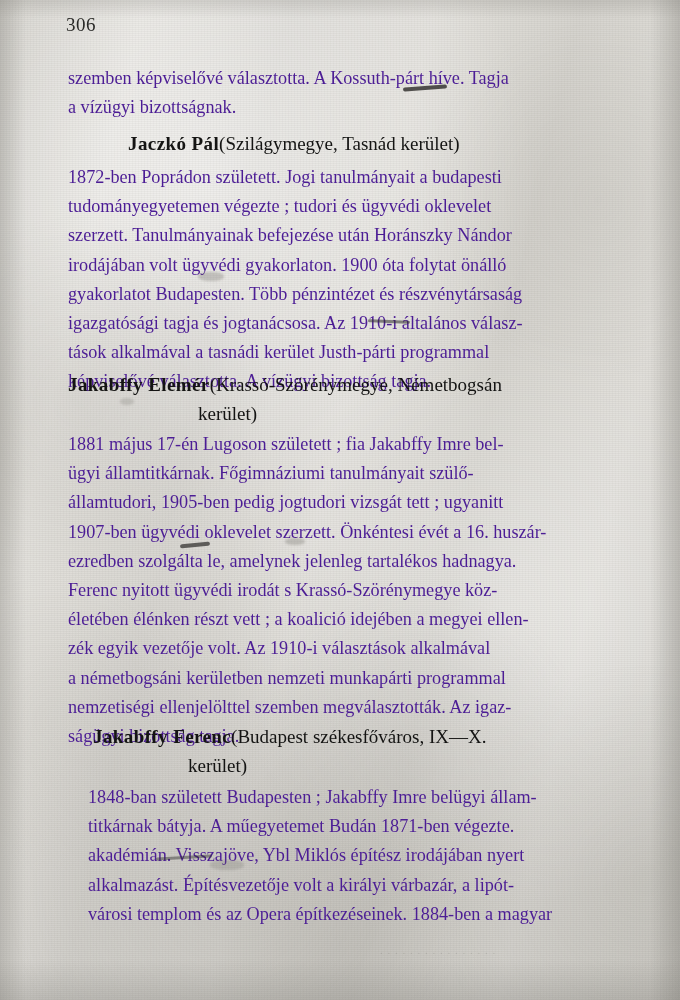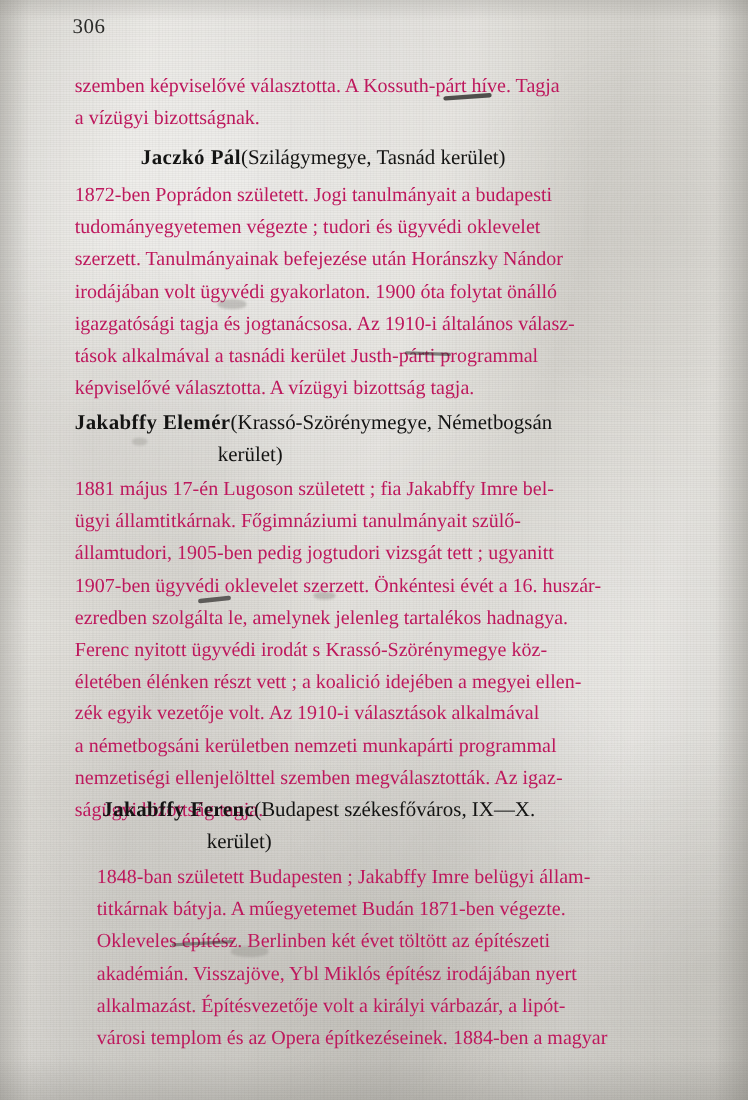--- a/index.html
+++ b/index.html
@@ -92,21 +92,21 @@
     width: 546px;
   }
 
   
   .line {
     display: flex;
     justify-content: space-between;
     font-size: 18.2px;
     line-height: 29.2px;
     white-space: nowrap;
-    color: #be185d;
+    color: #4c1d95;
   }
   .line.last {
     display: block;
     justify-content: flex-start;
   }
   .line > span { display: inline-block; }
 
   .heading {
     font-size: 19px;
     line-height: 29px;
@@ -190,20 +190,23 @@
       <div class="line">
           <span>tudományegyetemen  végezte ;  tudori  és  ügyvédi  oklevelet</span>
         </div>
       <div class="line">
           <span>szerzett. Tanulmányainak befejezése után Horánszky Nándor</span>
         </div>
       <div class="line">
           <span>irodájában  volt  ügyvédi  gyakorlaton.  1900 óta  folytat  önálló</span>
         </div>
       <div class="line">
+          <span>gyakorlatot Budapesten. Több pénzintézet és részvénytársaság</span>
+        </div>
+      <div class="line">
           <span>igazgatósági  tagja és  jogtanácsosa. Az 1910-i  általános  válasz-</span>
         </div>
       <div class="line">
           <span>tások  alkalmával  a  tasnádi  kerület  Justh-párti  programmal</span>
         </div>
       <div class="line last"><span>képviselővé  választotta.  A  vízügyi  bizottság  tagja.</span></div>
     </div>
 
     <div class="textblock" style="top:370px;">
       <div class="heading head-indent-b">
@@ -252,23 +255,20 @@
       </div>
       <div class="heading sub-center-b">kerület)</div>
     </div>
 
     <div class="textblock" style="top:783px;margin-left:20px;">
       <div class="line">
           <span>1848-ban született Budapesten ; Jakabffy Imre belügyi állam-</span>
         </div>
       <div class="line">
           <span>titkárnak  bátyja.  A  műegyetemet  Budán  1871-ben  végezte.</span>
-        </div>
-      <div class="line">
-          <span>Okleveles  építész.  Berlinben  két  évet  töltött  az  építészeti</span>
         </div>
       <div class="line">
           <span>akadémián.  Visszajöve,  Ybl  Miklós  építész  irodájában  nyert</span>
         </div>
       <div class="line">
           <span>alkalmazást.  Építésvezetője  volt  a  királyi  várbazár,  a  lipót-</span>
         </div>
       <div class="line last"><span>városi templom és az Opera építkezéseinek. 1884-ben a magyar</span></div>
     </div>
 

